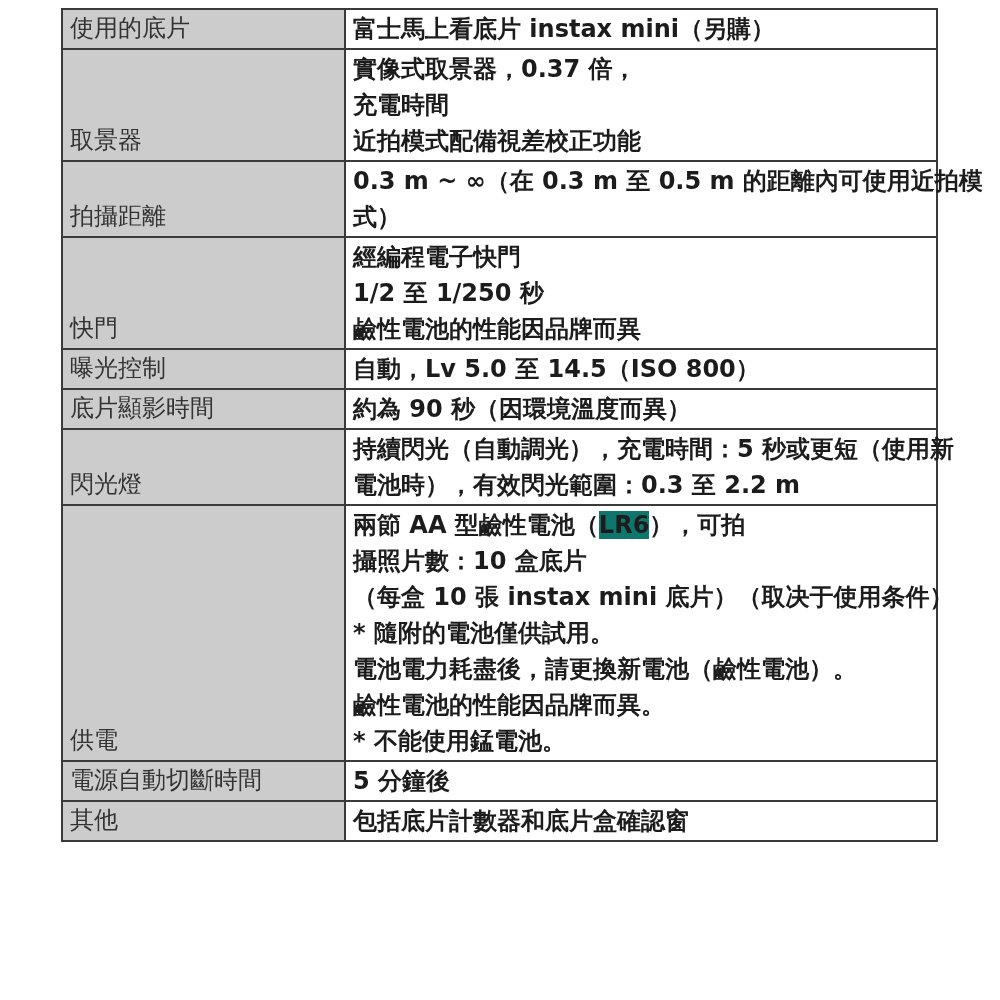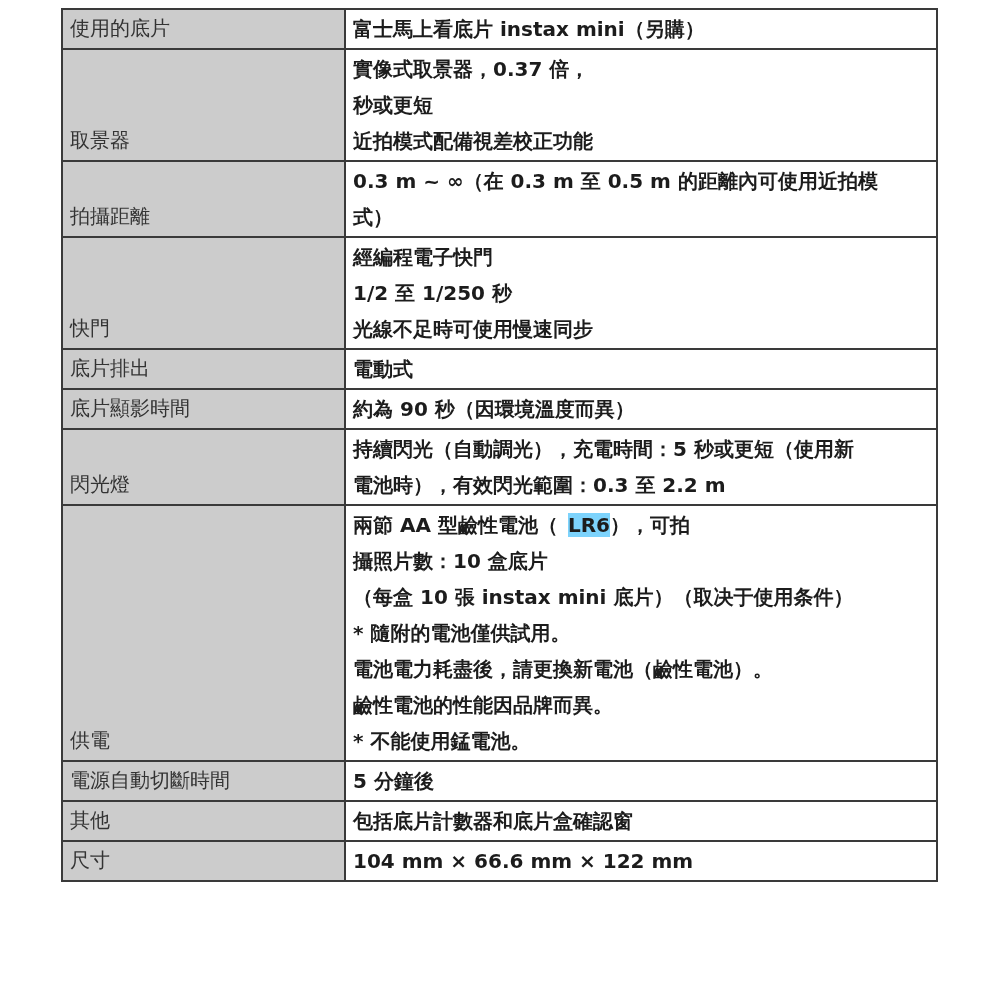--- a/index.html
+++ b/index.html
@@ -20,84 +20,84 @@
     top: 8px;
     width: 875px;
     border-collapse: collapse;
     table-layout: fixed;
     border: 2px solid #3a3a3a;
   }
   .spec-table col.label-col { width: 283px; }
   .spec-table col.value-col { width: 592px; }
   .spec-table td {
     border: 2px solid #3a3a3a;
-    font-size: 20px;
+    font-size: 24px;
     line-height: 36px;
     padding: 0 0 0 7px;
     vertical-align: bottom;
   }
   .spec-table td.label {
     background: #cccccc;
     color: #333333;
     font-weight: normal;
     padding-bottom: 2px;
   }
   .spec-table td.value {
     background: #ffffff;
     color: #1c1c1c;
     font-weight: bold;
     vertical-align: top;
     padding-top: 1px;
     padding-bottom: 1px;
   }
   .line { display: block; white-space: nowrap; }
-  .highlight { background: #7dd3fc; margin-left: 10px; }
+  .highlight { background: #0f766e; }
 </style>
 </head>
 <body>
 
 <table class="spec-table">
   <colgroup>
       <col class="label-col">
       <col class="value-col">
     </colgroup>
   <tbody>
     <tr>
       <td class="label">使用的底片</td>
       <td class="value">
         <span class="line">富士馬上看底片 instax mini（另購）</span>
       </td>
     </tr>
     <tr>
       <td class="label">取景器</td>
       <td class="value">
         <span class="line">實像式取景器，0.37 倍，</span>
-        <span class="line">秒或更短</span>
+        <span class="line">充電時間</span>
         <span class="line">近拍模式配備視差校正功能</span>
       </td>
     </tr>
     <tr>
       <td class="label">拍攝距離</td>
       <td class="value">
         <span class="line">0.3 m ~ ∞（在 0.3 m 至 0.5 m 的距離內可使用近拍模</span>
         <span class="line">式）</span>
       </td>
     </tr>
     <tr>
       <td class="label">快門</td>
       <td class="value">
         <span class="line">經編程電子快門</span>
         <span class="line">1/2 至 1/250 秒</span>
-        <span class="line">光線不足時可使用慢速同步</span>
+        <span class="line">鹼性電池的性能因品牌而異</span>
       </td>
     </tr>
     <tr>
-      <td class="label">底片排出</td>
+      <td class="label">曝光控制</td>
       <td class="value">
-        <span class="line">電動式</span>
+        <span class="line">自動，Lv 5.0 至 14.5（ISO 800）</span>
       </td>
     </tr>
     <tr>
       <td class="label">底片顯影時間</td>
       <td class="value">
         <span class="line">約為 90 秒（因環境溫度而異）</span>
       </td>
     </tr>
     <tr>
       <td class="label">閃光燈</td>
@@ -123,21 +123,15 @@
       <td class="value">
         <span class="line">5 分鐘後</span>
       </td>
     </tr>
     <tr>
       <td class="label">其他</td>
       <td class="value">
         <span class="line">包括底片計數器和底片盒確認窗</span>
       </td>
     </tr>
-    <tr>
-      <td class="label">尺寸</td>
-      <td class="value">
-        <span class="line">104 mm × 66.6 mm × 122 mm</span>
-      </td>
-    </tr>
 
   </tbody>
 </table>
 
 </body></html>

